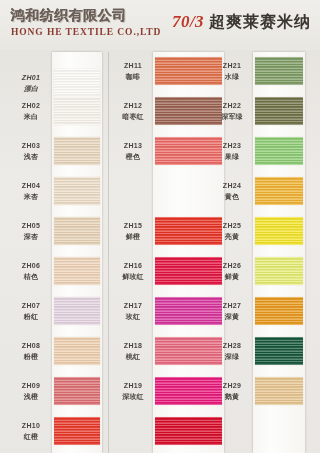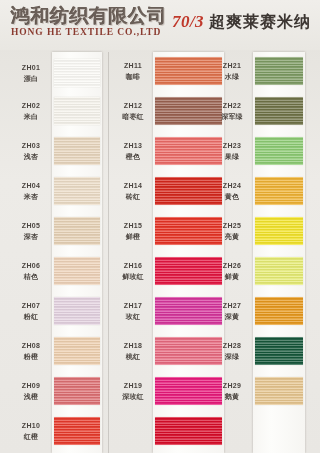--- a/index.html
+++ b/index.html
@@ -19,21 +19,21 @@
   
   #header{
     position:absolute;left:0;top:0;width:320px;height:50px;
     background:linear-gradient(180deg,#f0eeea 0%,#e9e7e2 100%);
   }
   #brand{
     position:absolute;left:11px;top:6px;
   }
   #brand-cn{
     font-family:"DejaVu Sans","Liberation Sans",sans-serif;
-    font-size:19px;font-weight:bold;letter-spacing:0.5px;
+    font-size:14px;font-weight:bold;letter-spacing:0.5px;
     color:#6a5f58;
     text-shadow:1px 1px 0 #cfc8c2, -0.5px -0.5px 0 #55483f;
     line-height:19px;
     white-space:nowrap;
   }
   #brand-en{
     font-family:"Liberation Serif","DejaVu Serif",serif;
     font-size:9.5px;font-weight:bold;letter-spacing:0.9px;
     color:#8a3b30;
     line-height:12px;
@@ -135,21 +135,21 @@
       <span class="num">70/3</span>
       <span class="cn">超爽莱赛米纳</span>
     </div>
   </div>
 
   <div class="seam" style="left:108px;"></div>
   <div class="seam" style="left:208px;"></div>
 
   <div class="col" id="col1">
     <div class="strip"></div>
-  <div class="row" style="top: 2px;">
+  <div class="row" style="top: 12px; font-style: italic;">
         <div class="label">
           <span class="code">ZH01</span>
           <span class="cname">漂白</span>
         </div>
         <div class="swatch" style="background-color: rgb(251, 250, 246);"></div>
       </div>
       <div class="row" style="top: 40px;">
         <div class="label">
           <span class="code">ZH02</span>
           <span class="cname">米白</span>
@@ -229,27 +229,20 @@
         </div>
         <div class="swatch" style="background-color: rgb(154, 97, 80);"></div>
       </div>
       <div class="row" style="top: 80px;">
         <div class="label">
           <span class="code">ZH13</span>
           <span class="cname">橙色</span>
         </div>
         <div class="swatch" style="background-color: rgb(236, 106, 102);"></div>
       </div>
-      <div class="row" style="top: 120px;">
-        <div class="label">
-          <span class="code">ZH14</span>
-          <span class="cname">砖红</span>
-        </div>
-        <div class="swatch" style="background-color: rgb(214, 38, 27);"></div>
-      </div>
       <div class="row" style="top: 160px;">
         <div class="label">
           <span class="code">ZH15</span>
           <span class="cname">鲜橙</span>
         </div>
         <div class="swatch" style="background-color: rgb(231, 50, 36);"></div>
       </div>
       <div class="row" style="top: 200px;">
         <div class="label">
           <span class="code">ZH16</span>

